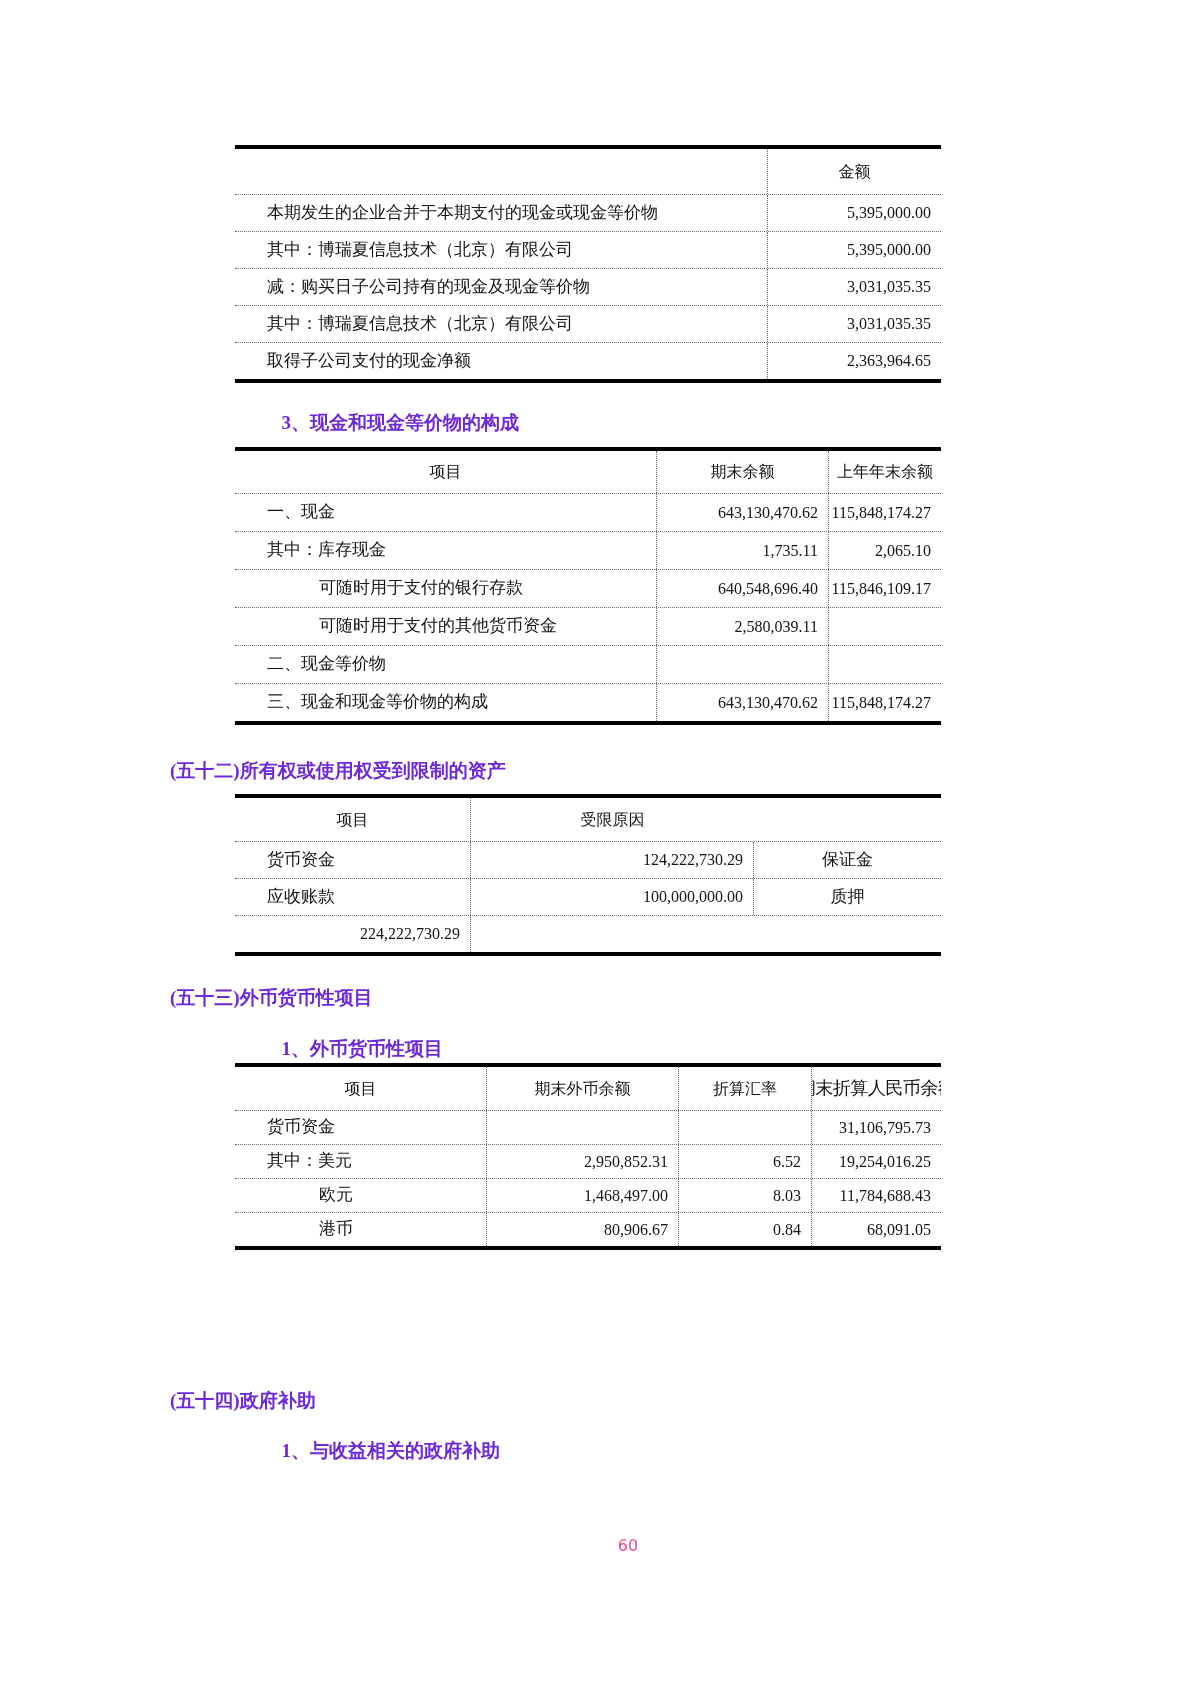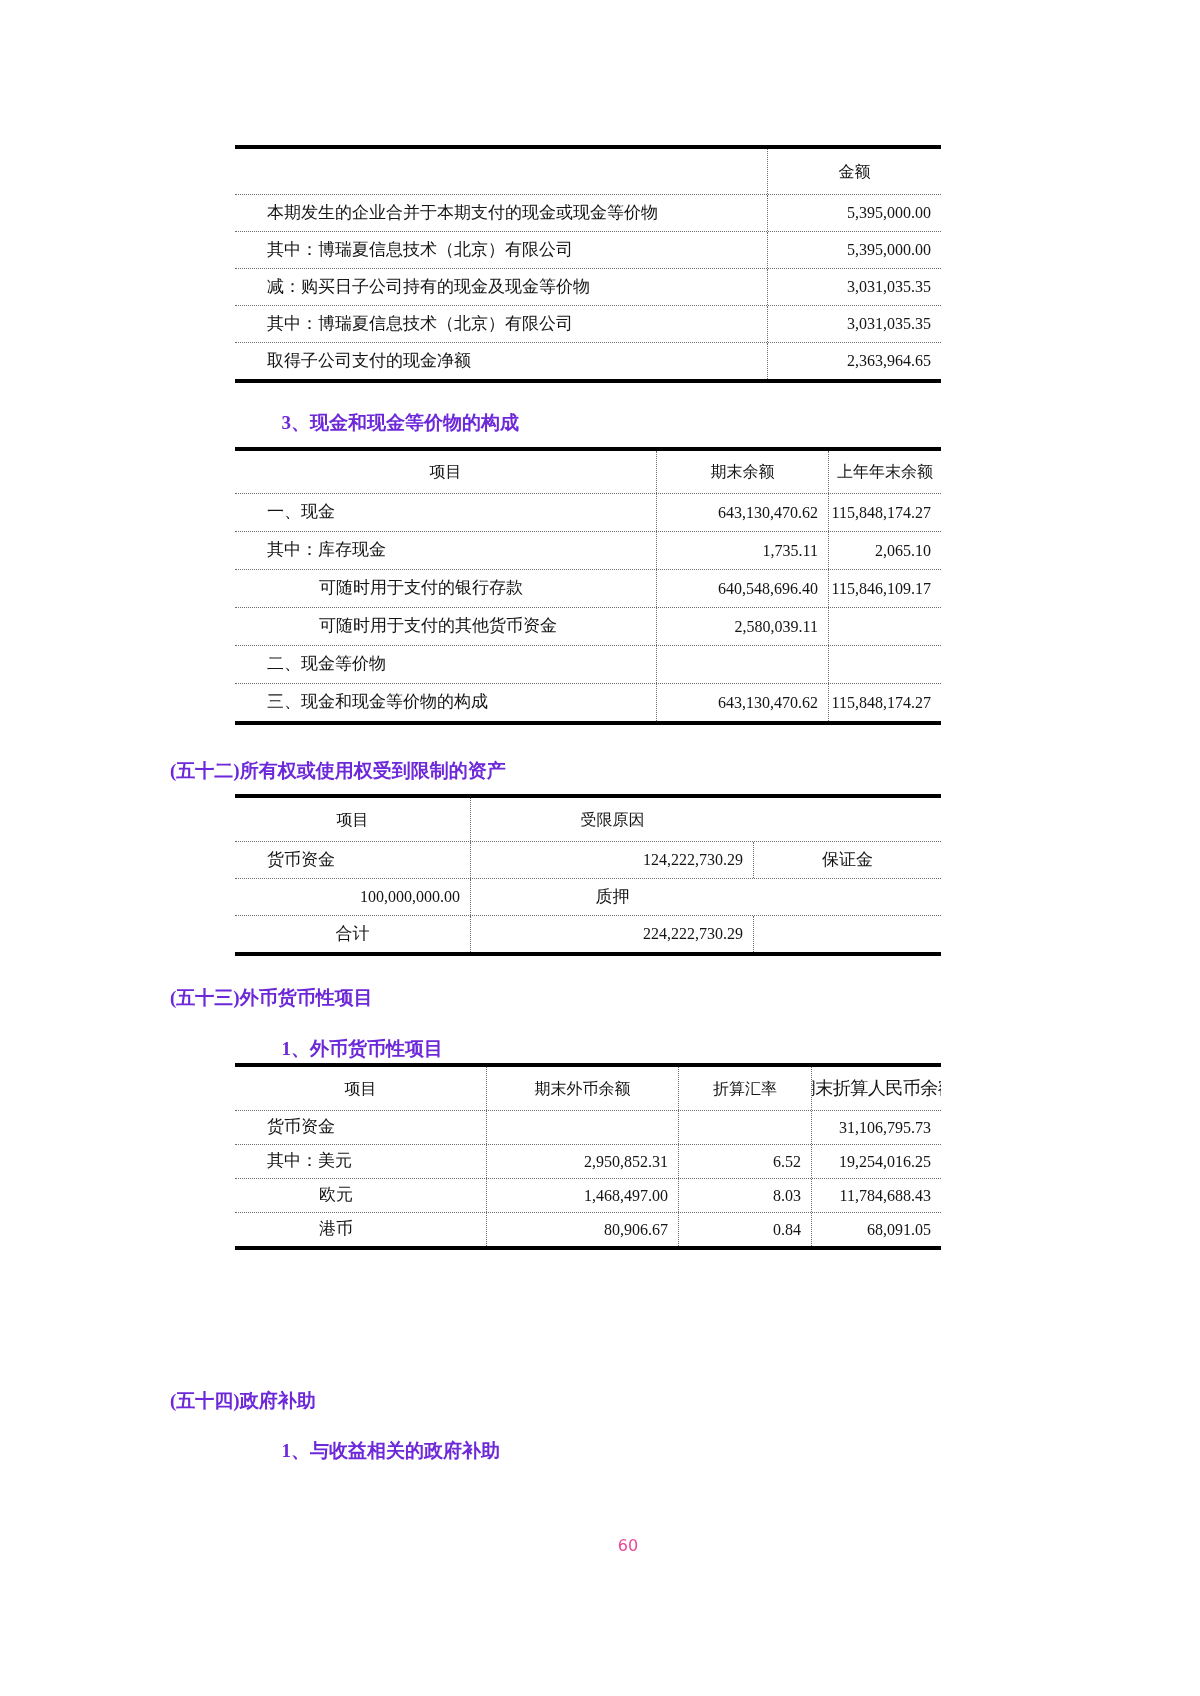--- a/index.html
+++ b/index.html
@@ -145,25 +145,25 @@
     <div class="row hdr">
       <div class="cell">项目</div>
       <div class="cell">受限原因</div>
     </div>
     <div class="row">
       <div class="cell item">货币资金</div>
       <div class="cell num">124,222,730.29</div>
       <div class="cell ctr">保证金</div>
     </div>
     <div class="row">
+      <div class="cell item">应收账款</div>
       <div class="cell num">100,000,000.00</div>
       <div class="cell ctr">质押</div>
     </div>
     <div class="row">
-      <div class="cell ctr">合计</div>
       <div class="cell num">224,222,730.29</div>
       <div class="cell ctr"></div>
     </div>
   </div>
 
   <div class="sect l1" style="top:987px;">
     <span>(五十三)</span><span>外币货币性项目</span>
   </div>
   <div class="sect l2" style="top:1038px;">
     <span class="n">1、</span><span>外币货币性项目</span>

